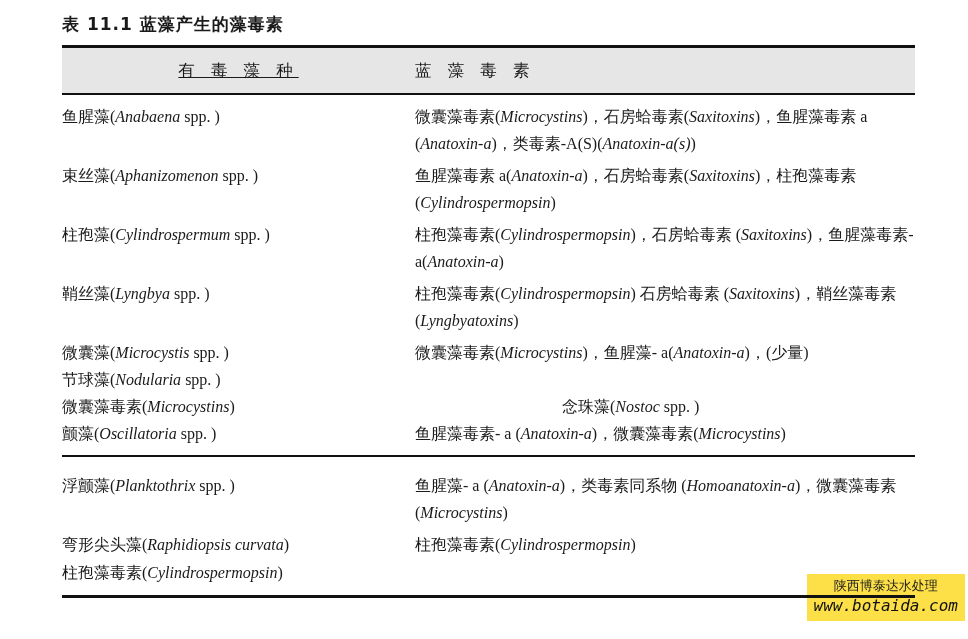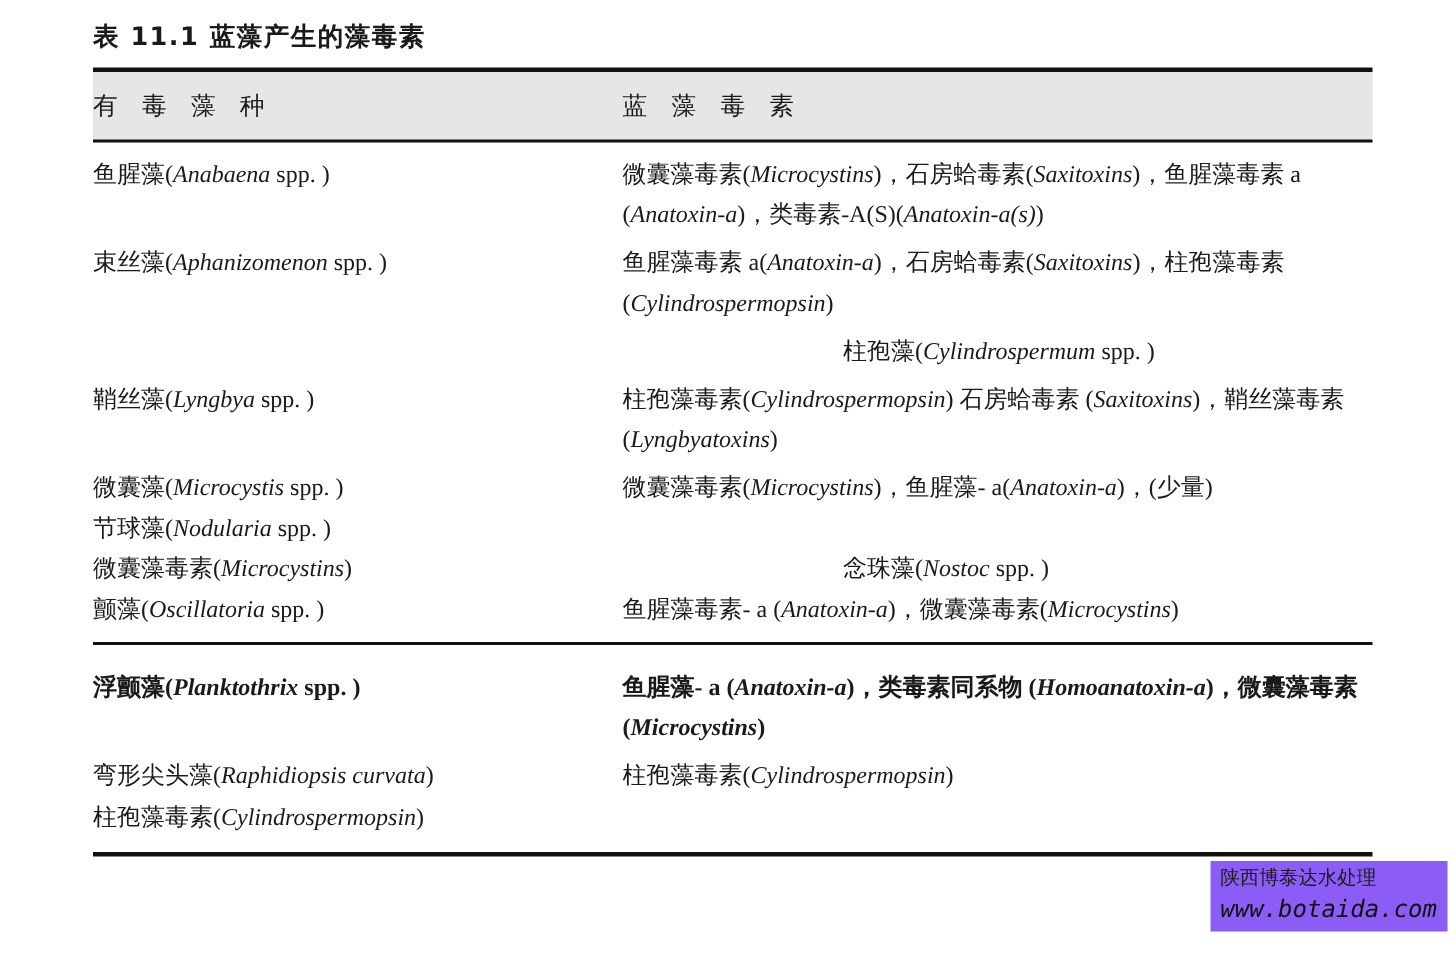--- a/index.html
+++ b/index.html
@@ -24,40 +24,41 @@
     border-bottom:3px solid #111;
     z-index:1;
   }
   .thead {
     display:flex; align-items:center;
     height:45px;
     background:#e6e6e6;
     border-bottom:2px solid #111;
     font-size:16.5px;
   }
-  .th-species { width:353px; flex:none; letter-spacing:6px; }
+  .th-species { width:353px; flex:none; text-align:center; letter-spacing:6px;text-decoration:underline; }
   .th-toxins  { flex:1; text-align:left; letter-spacing:6px; }
   .tbody { padding:8px 0 8px 0; font-size:16px; }
   .trow { display:flex; margin-bottom:0; }
   .cell { line-height:27px; }
   .cell.species { width:353px; flex:none; padding-right:10px; box-sizing:border-box; }
   .cell.toxins  { flex:1; }
   .group-1 .trow:nth-child(-n+4) { margin-bottom:5px;justify-content:flex-end; }
-  .group-2 .trow:first-child { margin-bottom:5px;font-weight:bold; }
+  .group-2 .trow:first-child { margin-bottom:5px; }
   .group-2 .trow { margin-bottom:1px; }
   .divider {
     border-top:2px solid #111;
     margin:8px 0 15px 0;
     height:0;
   }
   .cell i { font-style:italic; }
   .watermark {
     position:absolute; top:574px; right:3px; z-index:0;
-    background:#8b5cf6;
+    background:#fde047;
     padding:3px 7px 5px 7px;
+    text-align:center;
     line-height:1.35;
   }
   .watermark .wm-cn {
     font-size:13px;
     font-family:"DejaVu Sans","Liberation Sans",sans-serif;
     color:#1c1c1c;
     white-space:nowrap;
   }
   .watermark .wm-url {
     font-size:16px;
@@ -89,20 +90,21 @@
           <div class="trow">
             <div class="cell species"><span>鱼腥藻(</span><i>Anabaena</i><span> spp. )</span></div>
             <div class="cell toxins"><span>微囊藻毒素(</span><i>Microcystins</i><span>)，石房蛤毒素(</span><i>Saxitoxins</i><span>)，鱼腥藻毒素 a (</span><i>Anatoxin-a</i><span>)，类毒素-A(S)(</span><i>Anatoxin-a(s)</i><span>)</span></div>
           </div>
           <div class="trow">
             <div class="cell species"><span>束丝藻(</span><i>Aphanizomenon</i><span> spp. )</span></div>
             <div class="cell toxins"><span>鱼腥藻毒素 a(</span><i>Anatoxin-a</i><span>)，石房蛤毒素(</span><i>Saxitoxins</i><span>)，柱孢藻毒素(</span><i>Cylindrospermopsin</i><span>)</span></div>
           </div>
           <div class="trow">
             <div class="cell species"><span>柱孢藻(</span><i>Cylindrospermum</i><span> spp. )</span></div>
+            <div class="cell toxins"><span>柱孢藻毒素(</span><i>Cylindrospermopsin</i><span>)，石房蛤毒素 (</span><i>Saxitoxins</i><span>)，鱼腥藻毒素- a(</span><i>Anatoxin-a</i><span>)</span></div>
           </div>
           <div class="trow">
             <div class="cell species"><span>鞘丝藻(</span><i>Lyngbya</i><span> spp. )</span></div>
             <div class="cell toxins"><span>柱孢藻毒素(</span><i>Cylindrospermopsin</i><span>) 石房蛤毒素 (</span><i>Saxitoxins</i><span>)，鞘丝藻毒素(</span><i>Lyngbyatoxins</i><span>)</span></div>
           </div>
           <div class="trow">
             <div class="cell species"><span>微囊藻(</span><i>Microcystis</i><span> spp. )</span></div>
             <div class="cell toxins"><span>微囊藻毒素(</span><i>Microcystins</i><span>)，鱼腥藻- a(</span><i>Anatoxin-a</i><span>)，(少量)</span></div>
           </div>
           <div class="trow">

